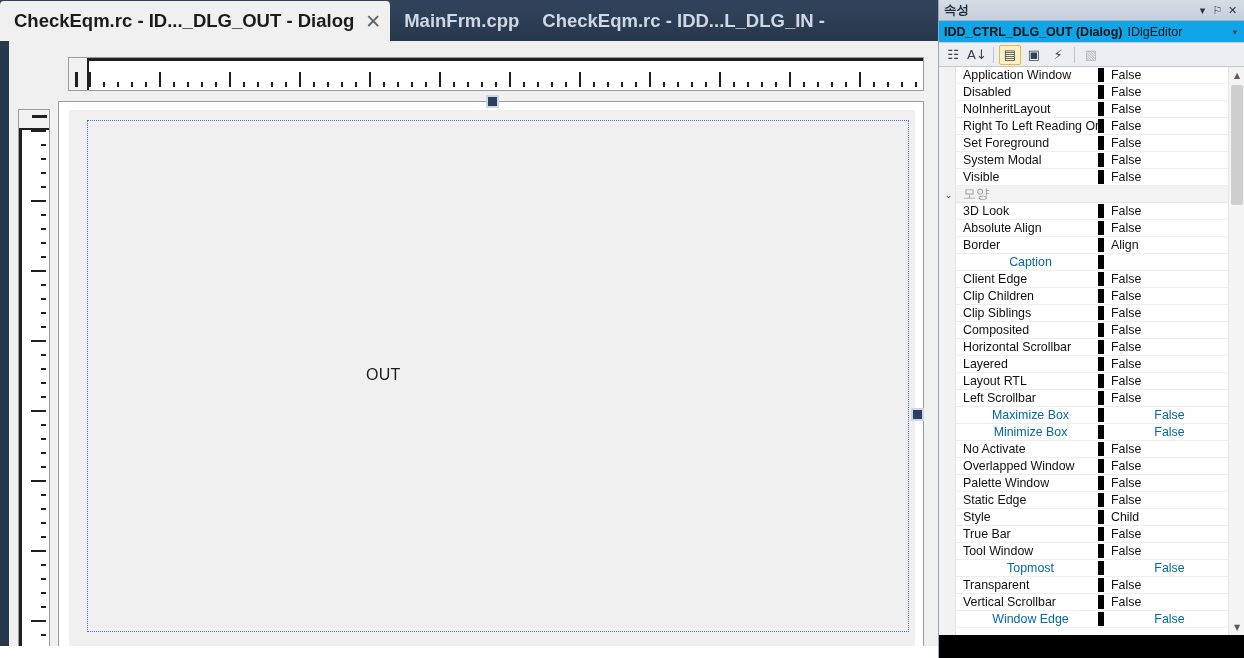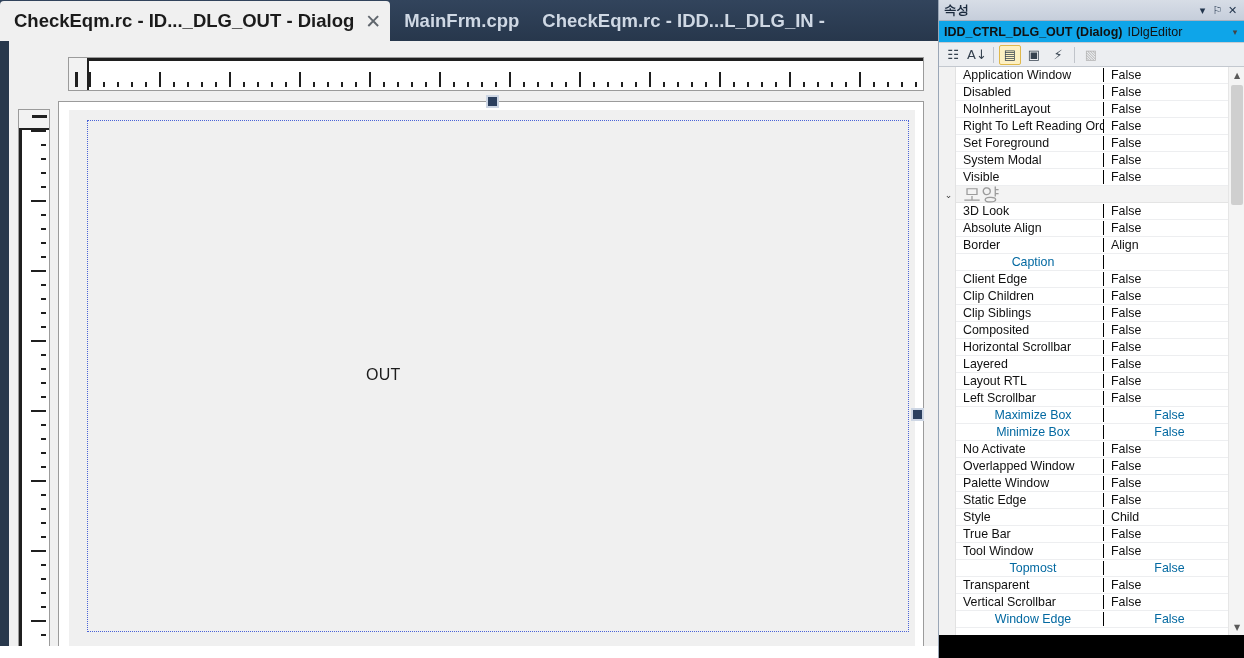--- a/index.html
+++ b/index.html
@@ -266,36 +266,36 @@
     height: 17px;
     display: flex; align-items: center;
     border-bottom: 1px solid #edeef0;
     font-size: 12.4px;
     color: #101010;
   }
   .prow .pname {
     width: 148px;
     padding-left: 7px;
     white-space: nowrap; overflow: hidden;
-    border-right: 1px solid #000000;
+    border-right: 6px solid #000000;
   }
   .prow .pval {
     flex: 1;
     padding-left: 7px;
     white-space: nowrap; overflow: hidden;
   }
   .prow.dim .pname, .prow.dim .pval { color: #0369a1; text-align: center; }
   .prow.cat {
     background: #f3f3f3;
     border-bottom: 1px solid #e4e4e4;
   }
   .prow.cat .catlabel {
     padding-left: 7px;
     color: #9c9c9c;
-    font-size: 18px;
+    font-size: 13px;
   }
   .cat-chevron {
     position: absolute;
     left: 3px;
     width: 13px; height: 17px;
     display: flex; align-items: center; justify-content: center;
     font-size: 9px; color: #3a3a3a;
     font-family: "DejaVu Sans", sans-serif;
   }
   .catwrap { position: relative; }

